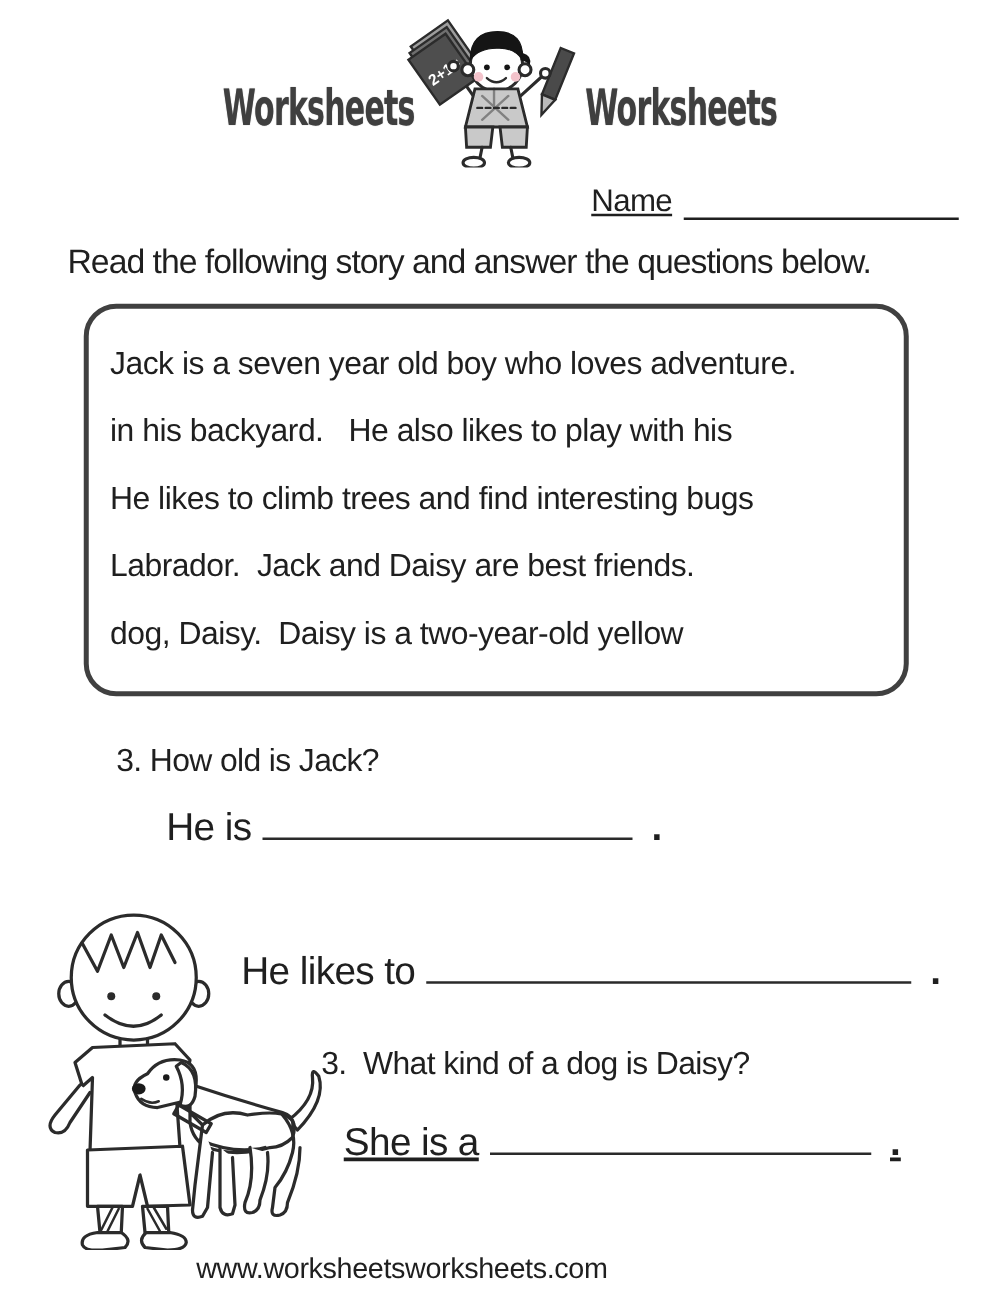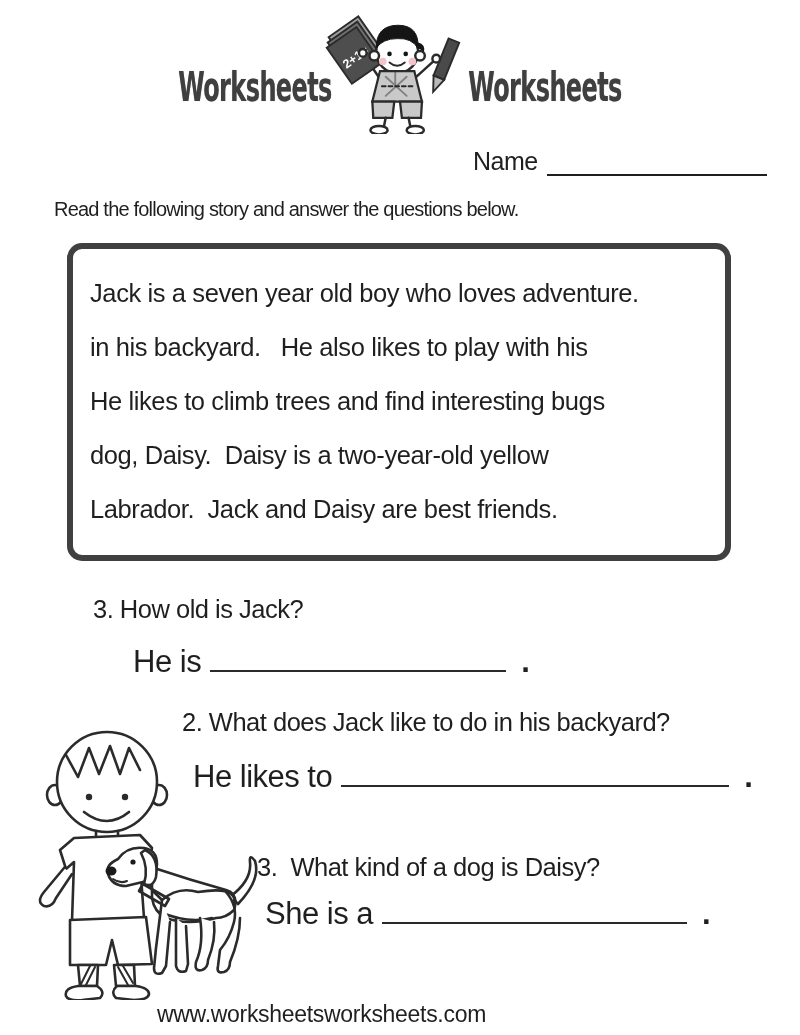--- a/index.html
+++ b/index.html
@@ -14,32 +14,32 @@
   }
   .logo-word-wrap { width:118px; display:flex; justify-content:center; margin-top:30px; }
   .logo-word {
     font-family:"DejaVu Sans", sans-serif; font-weight:bold; font-size:40px;
     color:#3f3f3f; white-space:nowrap; display:inline-block;
     transform:scaleX(0.60); letter-spacing:-1px;
     text-shadow:0 0 1px #8a8a8a;
   }
   .logo-boy { width:168px; height:124px; margin:0 2px; }
   
-  .name-row { position:absolute; left:473px; top:146px; display:flex; align-items:flex-end; }
+  .name-row { position:absolute; left:473px; top:146px; display:flex; align-items:flex-end;text-decoration:underline; }
   .name-label { font-size:25px; line-height:30px; letter-spacing:-0.5px; }
   .name-line { width:220px; border-bottom:2.5px solid #1f1f1f; height:28px; margin-left:9px; }
   
   .instruction {
-    position:absolute; left:54px; top:192px; font-size:20px; line-height:34px;
+    position:absolute; left:54px; top:192px; font-size:27px; line-height:34px;
     letter-spacing:-0.8px; white-space:pre; font-weight:500;
   }
   
   .story-box {
     position:absolute; left:67px; top:243px; width:652px; height:306px;
-    border:6px solid #404040; border-radius:15px;
+    border:4px solid #404040; border-radius:26px;
   }
   .story-text { padding:17px 10px 0 17px; }
   .story-line { font-size:25.5px; line-height:54px; letter-spacing:-0.4px; white-space:pre; }
   
   .q-label { position:absolute; font-size:25.5px; line-height:34px; letter-spacing:-0.5px; white-space:pre; }
   .answer-row { position:absolute; display:flex; align-items:baseline; font-size:31px; line-height:34px; }
   .answer-prefix { letter-spacing:-0.5px; white-space:pre; }
   .answer-blank { display:inline-block; border-bottom:2.5px solid #2a2a2a; margin-left:9px; }
   .answer-period { margin-left:15px; font-weight:bold; }
   
@@ -115,41 +115,40 @@
     <span class="name-line"></span>
   </div>
 
   <div class="instruction">Read the following story and answer the questions below.</div>
 
   <div class="story-box">
     <div class="story-text">
       <div class="story-line">Jack is a seven year old boy who loves adventure.</div>
       <div class="story-line">in his backyard.   He also likes to play with his</div>
       <div class="story-line">He likes to climb trees and find interesting bugs</div>
+      <div class="story-line">Labrador.  Jack and Daisy are best friends.</div>
       <div class="story-line">dog, Daisy.  Daisy is a two-year-old yellow</div>
-      <div class="story-line">Labrador.  Jack and Daisy are best friends.</div>
     </div>
   </div>
 
   <div class="q-label" style="left:93px; top:592px;">3. How old is Jack?</div>
   <div class="answer-row" style="left:133px; top:645px;">
     <span class="answer-prefix">He is</span>
     <span class="answer-blank" style="width:296px;"></span>
     <span class="answer-period">.</span>
   </div>
 
-  <div class="q-label" style="left:182px; top:705px;">2. What does Jack like to do in his backyard?</div>
   <div class="answer-row" style="left:193px; top:760px;">
     <span class="answer-prefix">He likes to</span>
     <span class="answer-blank" style="width:388px;"></span>
     <span class="answer-period">.</span>
   </div>
 
-  <div class="q-label" style="left:257px; top:834px;margin-top:16px;">3.  What kind of a dog is Daisy?</div>
-  <div class="answer-row" style="left:265px; top:897px;">
+  <div class="q-label" style="left:257px; top:834px;">3.  What kind of a dog is Daisy?</div>
+  <div class="answer-row" style="left:275px; top:897px;text-decoration:underline;">
     <span class="answer-prefix">She is a</span>
     <span class="answer-blank" style="width:305px;"></span>
     <span class="answer-period">.</span>
   </div>
 
   <svg class="boy-dog" viewBox="0 0 252 278">
 
     <ellipse class="lnw" cx="27" cy="73" rx="8" ry="10"></ellipse>
     <ellipse class="lnw" cx="131" cy="73" rx="8" ry="10"></ellipse>
     <circle class="lnw" cx="79" cy="60" r="50"></circle>

